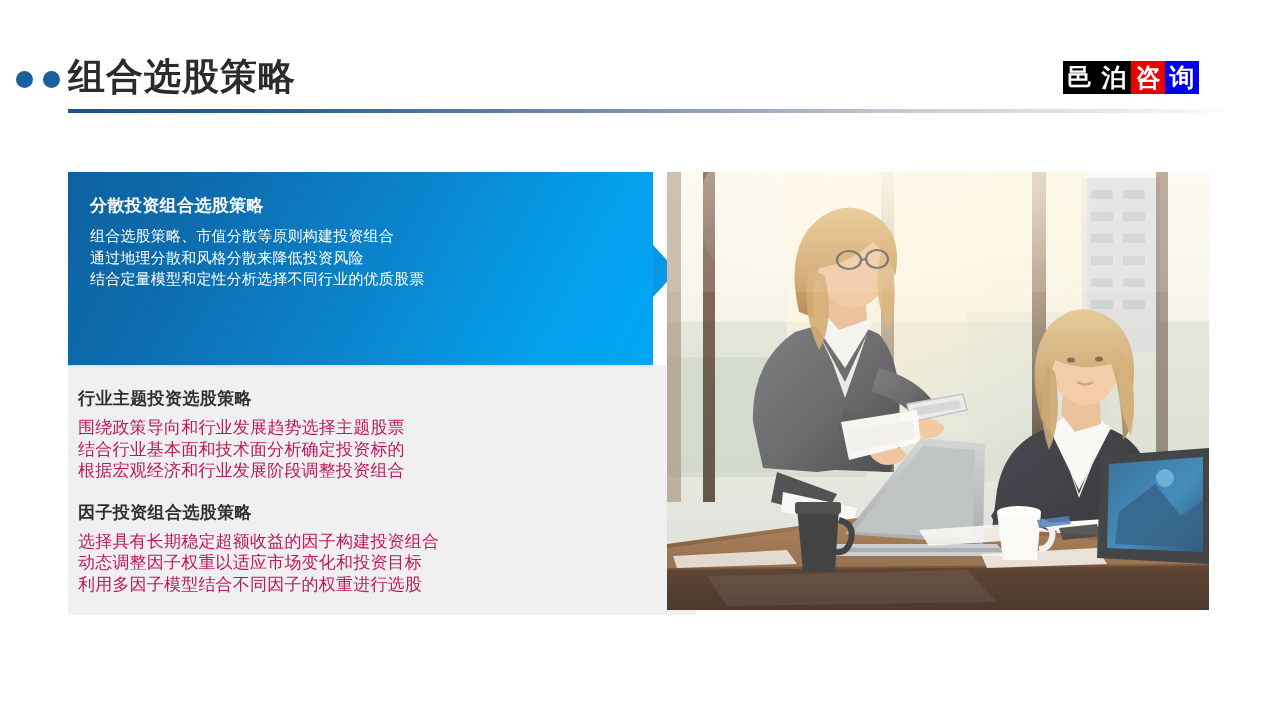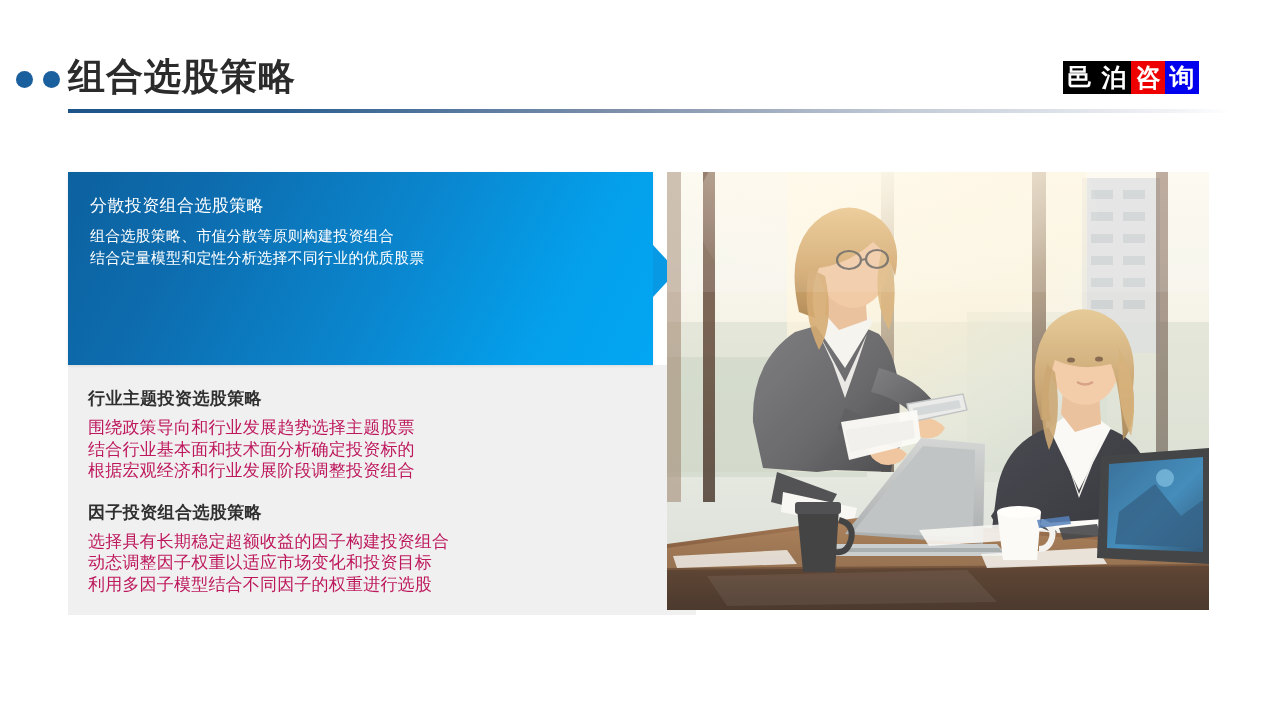--- a/index.html
+++ b/index.html
@@ -57,32 +57,32 @@
     box-shadow:0 1px 3px rgba(0,0,0,.10);
   }
   .card-blue .arrow {
     position:absolute; left:585px; top:73px;
     width:0; height:0;
     border-top:26px solid transparent;
     border-bottom:26px solid transparent;
     border-left:24px solid #0899e4;
   }
   .card-blue h3 {
-    font-size:17px; font-weight:normal; color:#ffffff;
+    font-size:17px; font-weight:bold; color:#ffffff;
     line-height:24px; margin-bottom:7px; letter-spacing:.4px;
   }
   .card-blue p {
     font-size:15px; color:#ffffff; line-height:21.5px;
     letter-spacing:.2px; font-weight:normal;
   }
 
   .card-gray {
     width:628px; min-height:248px;
     background:#f0f0f0;
-    padding:22px 0 20px 20px;
+    padding:22px 0 20px 10px;
   }
   .block { margin-bottom:19px; }
   .block:last-child { margin-bottom:0; }
   .block h3 {
     font-size:17px; font-weight:bold; color:#2f2f2f;
     line-height:24px; margin-bottom:6px; letter-spacing:.4px;
   }
   .block p {
     font-size:17px; color:#be185d; line-height:21.5px; letter-spacing:.2px;
   }
@@ -115,20 +115,21 @@
     <span class="l-red">咨</span>
     <span class="l-blue">询</span>
   </div>
 </div>
 
 <div class="left-col">
 
   <div class="card-blue">
     <h3>分散投资组合选股策略</h3>
     <p>组合选股策略、市值分散等原则构建投资组合</p>
+    <p>通过地理分散和风格分散来降低投资风险</p>
     <p>结合定量模型和定性分析选择不同行业的优质股票</p>
     <span class="arrow"></span>
   </div>
 
   <div class="card-gray">
 
     <div class="block">
       <h3>行业主题投资选股策略</h3>
       <p>围绕政策导向和行业发展趋势选择主题股票</p>
       <p>结合行业基本面和技术面分析确定投资标的</p>

